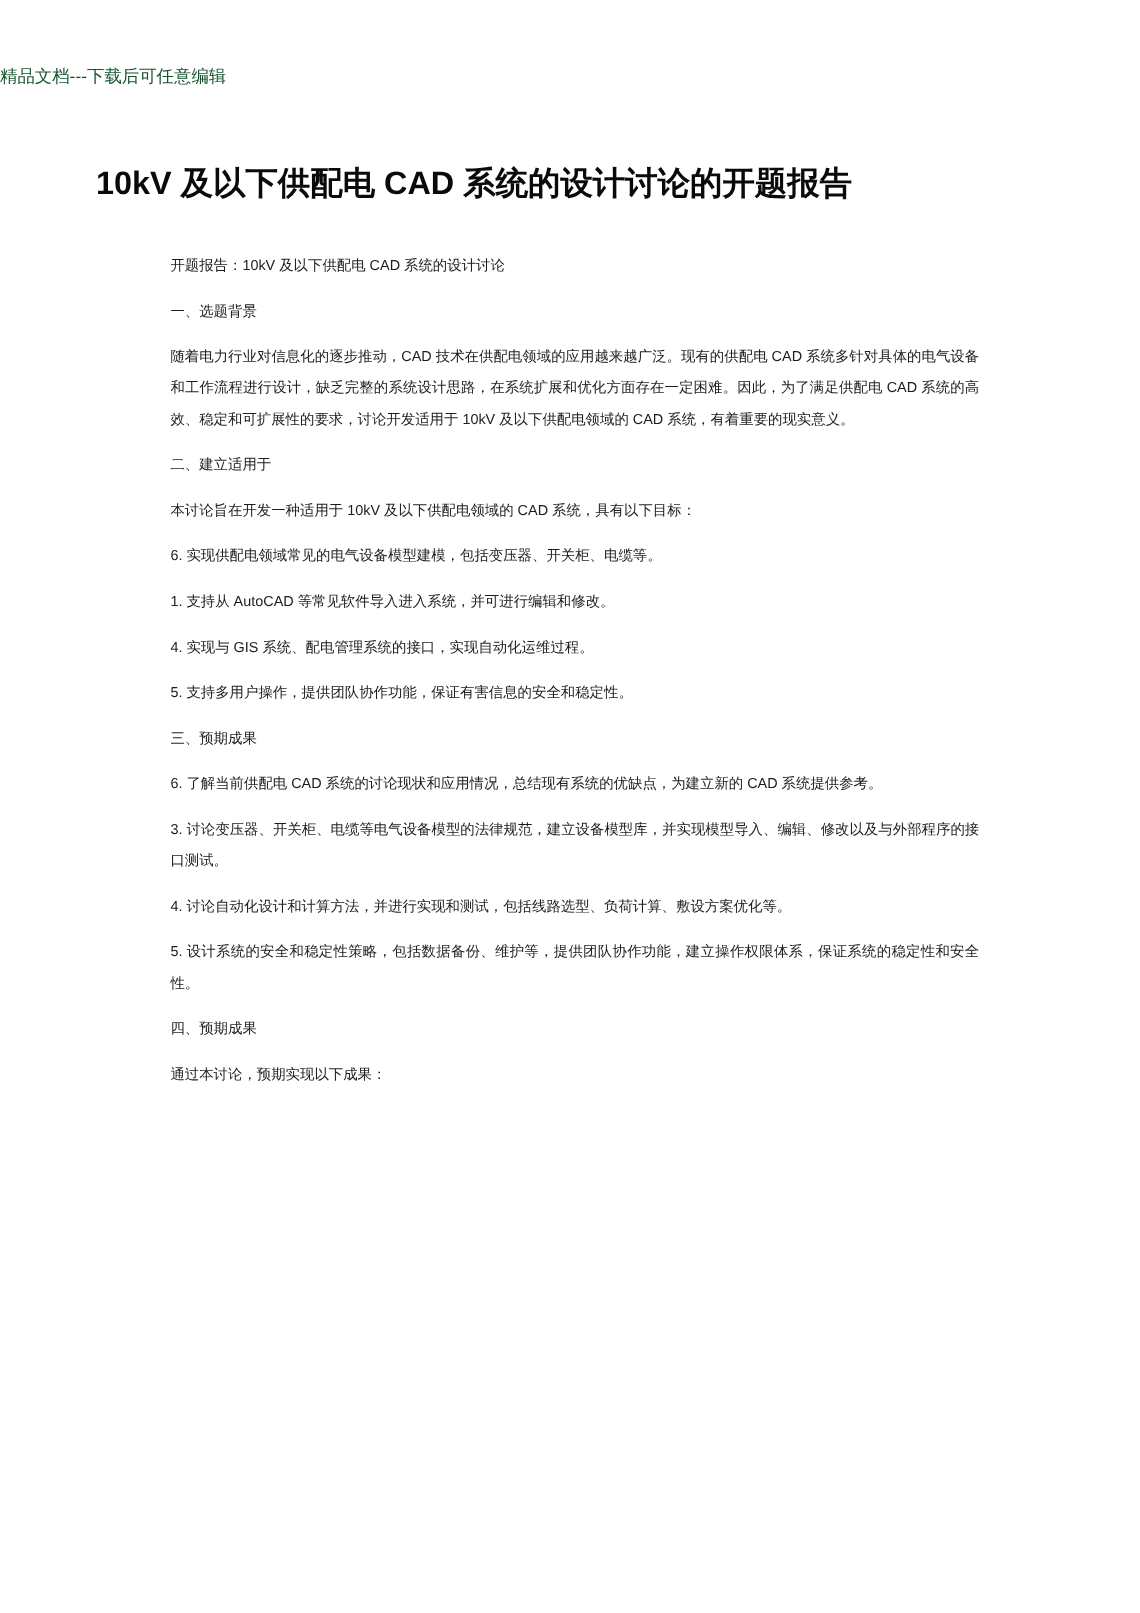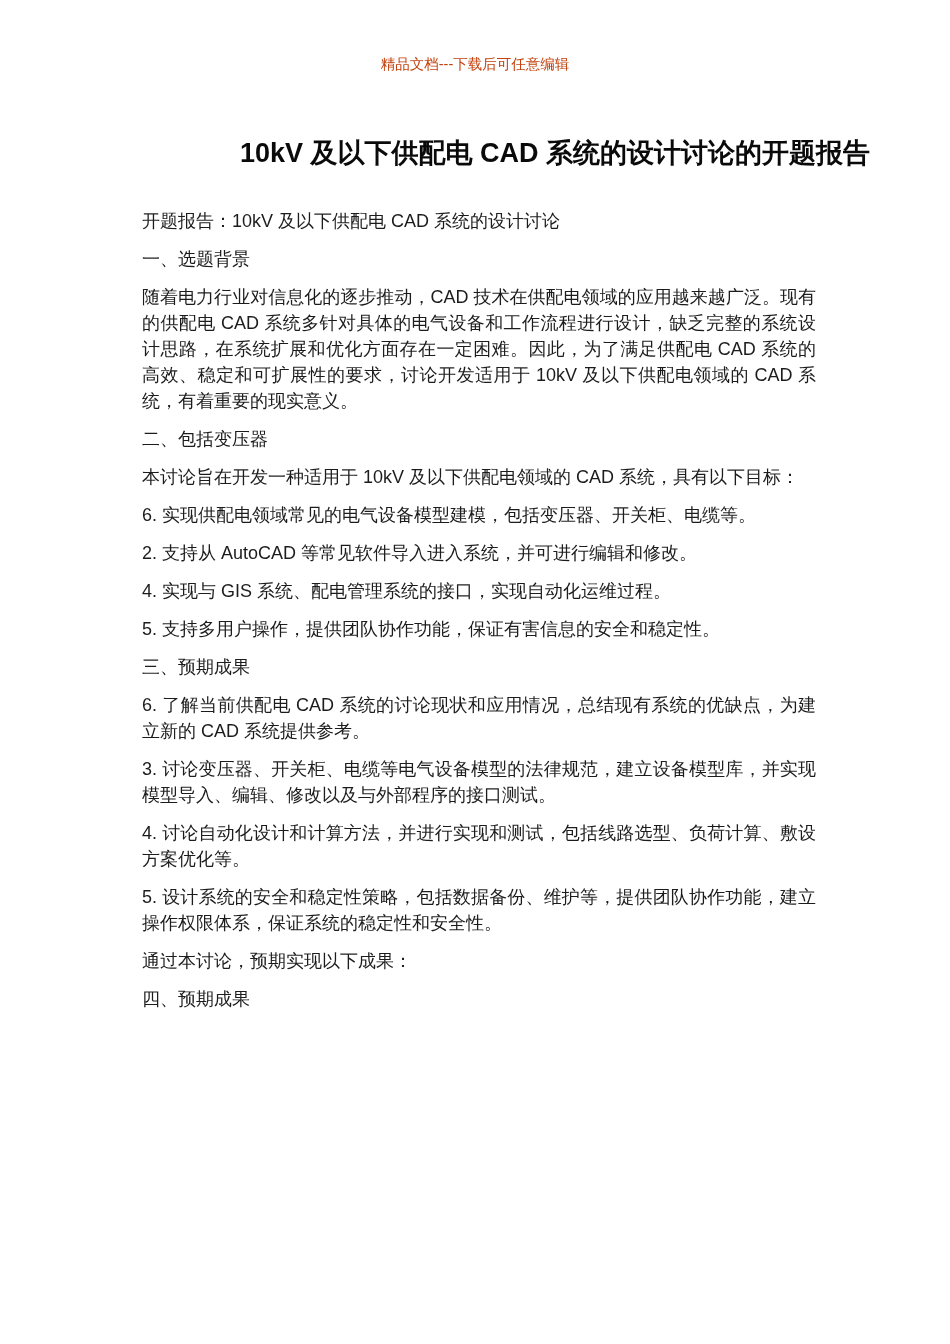--- a/index.html
+++ b/index.html
@@ -15,36 +15,35 @@
     -webkit-font-smoothing: antialiased;
   }
   .page {
     position: relative;
     width: 950px;
     height: 1344px;
     background: #ffffff;
   }
   .header-note {
     padding-top: 54px;
-    text-align: center;
     font-size: 14.5px;
     line-height: 20px;
-    color: #c2410c;
+    color: #14532d;
   }
   .doc-title {
     margin: 62px 80px 38px 80px;
-    text-align: right;
+    text-align: left;
     font-size: 27px;
     line-height: 34px;
     font-weight: 700;
     color: #0a0a0a;
   }
   .content {
     margin: 0 134px 0 142px;
-    font-size: 18px;
+    font-size: 12px;
     line-height: 26px;
     color: #1c1c1c;
     text-align: justify;
     text-justify: inter-ideograph;
   }
   .content p {
     margin: 0 0 12px 0;
   }
 </style>
 </head>
@@ -53,28 +52,28 @@
 <div class="page">
 
   <div class="header-note">精品文档---下载后可任意编辑</div>
 
   <h1 class="doc-title">10kV 及以下供配电 CAD 系统的设计讨论的开题报告</h1>
 
   <div class="content">
     <p>开题报告：10kV 及以下供配电 CAD 系统的设计讨论</p>
     <p>一、选题背景</p>
     <p>随着电力行业对信息化的逐步推动，CAD 技术在供配电领域的应用越来越广泛。现有的供配电 CAD 系统多针对具体的电气设备和工作流程进行设计，缺乏完整的系统设计思路，在系统扩展和优化方面存在一定困难。因此，为了满足供配电 CAD 系统的高效、稳定和可扩展性的要求，讨论开发适用于 10kV 及以下供配电领域的 CAD 系统，有着重要的现实意义。</p>
-    <p>二、包括变压器</p>
+    <p>二、建立适用于</p>
     <p>本讨论旨在开发一种适用于 10kV 及以下供配电领域的 CAD 系统，具有以下目标：</p>
     <p>6. 实现供配电领域常见的电气设备模型建模，包括变压器、开关柜、电缆等。</p>
-    <p>2. 支持从 AutoCAD 等常见软件导入进入系统，并可进行编辑和修改。</p>
+    <p>1. 支持从 AutoCAD 等常见软件导入进入系统，并可进行编辑和修改。</p>
     <p>4. 实现与 GIS 系统、配电管理系统的接口，实现自动化运维过程。</p>
     <p>5. 支持多用户操作，提供团队协作功能，保证有害信息的安全和稳定性。</p>
     <p>三、预期成果</p>
     <p>6. 了解当前供配电 CAD 系统的讨论现状和应用情况，总结现有系统的优缺点，为建立新的 CAD 系统提供参考。</p>
     <p>3. 讨论变压器、开关柜、电缆等电气设备模型的法律规范，建立设备模型库，并实现模型导入、编辑、修改以及与外部程序的接口测试。</p>
     <p>4. 讨论自动化设计和计算方法，并进行实现和测试，包括线路选型、负荷计算、敷设方案优化等。</p>
     <p>5. 设计系统的安全和稳定性策略，包括数据备份、维护等，提供团队协作功能，建立操作权限体系，保证系统的稳定性和安全性。</p>
+    <p>四、预期成果</p>
     <p>通过本讨论，预期实现以下成果：</p>
-    <p>四、预期成果</p>
   </div>
 
 </div>
 
 </body></html>

